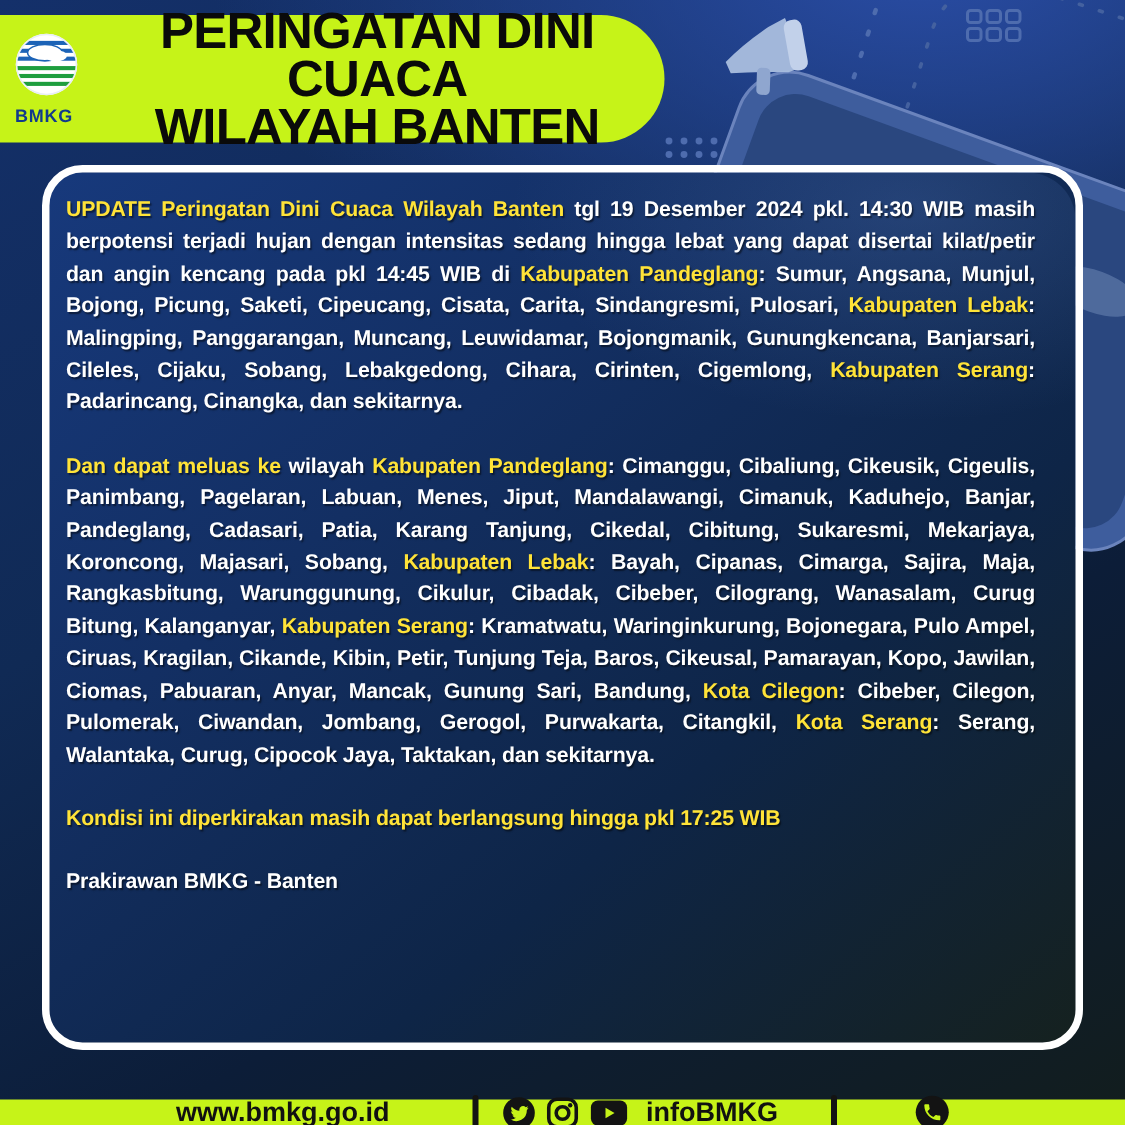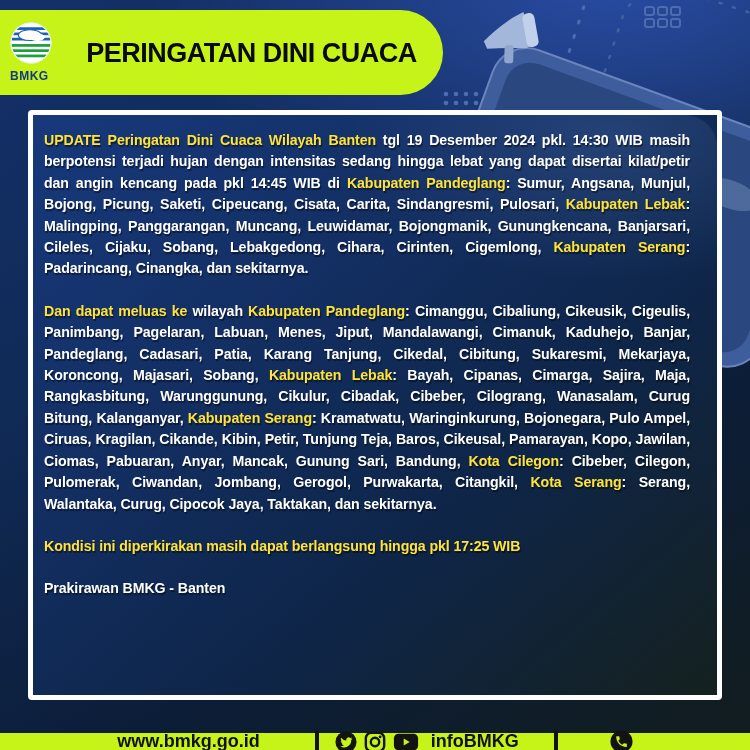--- a/index.html
+++ b/index.html
@@ -24,26 +24,26 @@
     background:var(--accent-green);
     border-radius:0 43px 43px 0;
     display:flex;align-items:center;
   }
   .logo-block{width:66px;margin-left:10px;text-align:left;flex:0 0 auto;}
   .logo-label{
     color:#123a8c;font-weight:bold;font-size:12px;letter-spacing:.5px;margin-top:1px;
   }
   .banner-title{
     flex:1;text-align:center;color:#0a0a0a;font-weight:bold;
-    font-size:27px;line-height:32px;letter-spacing:-.5px;padding-right:16px;
+    font-size:34px;line-height:32px;letter-spacing:-.5px;padding-right:16px;
   }
   
   .panel{
     position:absolute;left:28px;top:110px;width:694px;height:590px;z-index:1;
-    border:5px solid #ffffff;border-radius:4px;
+    border:5px solid #ffffff;border-radius:27px;
     background:linear-gradient(140deg,#17397c 0%,#132f63 34%,#0e2547 66%,#15211f 100%);
     padding:15px 27px 0 11px;
   }
   .panel::before{
     content:"";position:absolute;inset:0;border-radius:32px;pointer-events:none;
     background:radial-gradient(430px 230px at 84% 4%, rgba(92,130,200,.26), rgba(92,130,200,0) 62%);
   }
   .warning-text{position:relative;}
   .warning-text p{
     margin:0 0 21px 0;
@@ -133,20 +133,21 @@
         <rect x="1" y="21" width="38" height="2.6" fill="#1e9e3e"></rect>
         <rect x="1" y="26" width="38" height="2.6" fill="#1e9e3e"></rect>
         <rect x="1" y="31" width="38" height="2.6" fill="#1e9e3e"></rect>
       </g>
       <circle cx="20" cy="20" r="19" fill="none" stroke="#e9eef5" stroke-width="1"></circle>
     </svg>
     <div class="logo-label">BMKG</div>
   </div>
   <div class="banner-title">
     <div>PERINGATAN DINI CUACA</div>
+    <div>WILAYAH BANTEN</div>
   </div>
 </header>
 
 <main class="panel">
   <div class="warning-text">
       <p><span class="hl">UPDATE Peringatan Dini Cuaca Wilayah Banten</span><span> tgl 19 Desember 2024 pkl. 14:30 WIB masih berpotensi terjadi hujan dengan intensitas sedang hingga lebat yang dapat disertai kilat/petir dan angin kencang pada pkl 14:45 WIB di </span><span class="hl">Kabupaten Pandeglang</span><span>: Sumur, Angsana, Munjul, Bojong, Picung, Saketi, Cipeucang, Cisata, Carita, Sindangresmi, Pulosari, </span><span class="hl">Kabupaten Lebak</span><span>: Malingping, Panggarangan, Muncang, Leuwidamar, Bojongmanik, Gunungkencana, Banjarsari, Cileles, Cijaku, Sobang, Lebakgedong, Cihara, Cirinten, Cigemlong, </span><span class="hl">Kabupaten Serang</span><span>: Padarincang, Cinangka, dan sekitarnya.</span></p>
       <p><span class="hl">Dan dapat meluas ke</span><span> wilayah </span><span class="hl">Kabupaten Pandeglang</span><span>: Cimanggu, Cibaliung, Cikeusik, Cigeulis, Panimbang, Pagelaran, Labuan, Menes, Jiput, Mandalawangi, Cimanuk, Kaduhejo, Banjar, Pandeglang, Cadasari, Patia, Karang Tanjung, Cikedal, Cibitung, Sukaresmi, Mekarjaya, Koroncong, Majasari, Sobang, </span><span class="hl">Kabupaten Lebak</span><span>: Bayah, Cipanas, Cimarga, Sajira, Maja, Rangkasbitung, Warunggunung, Cikulur, Cibadak, Cibeber, Cilograng, Wanasalam, Curug Bitung, Kalanganyar, </span><span class="hl">Kabupaten Serang</span><span>: Kramatwatu, Waringinkurung, Bojonegara, Pulo Ampel, Ciruas, Kragilan, Cikande, Kibin, Petir, Tunjung Teja, Baros, Cikeusal, Pamarayan, Kopo, Jawilan, Ciomas, Pabuaran, Anyar, Mancak, Gunung Sari, Bandung, </span><span class="hl">Kota Cilegon</span><span>: Cibeber, Cilegon, Pulomerak, Ciwandan, Jombang, Gerogol, Purwakarta, Citangkil, </span><span class="hl">Kota Serang</span><span>: Serang, Walantaka, Curug, Cipocok Jaya, Taktakan, dan sekitarnya.</span></p>
       <p><span class="hl">Kondisi ini diperkirakan masih dapat berlangsung hingga pkl 17:25 WIB</span></p>
       <p><span>Prakirawan BMKG - Banten</span></p>
     </div>

